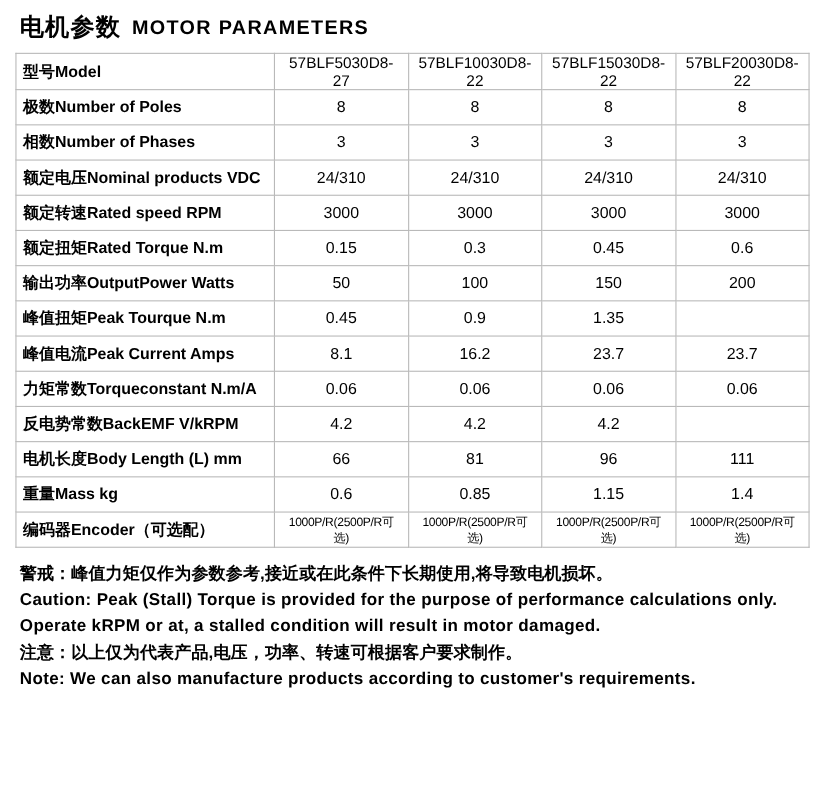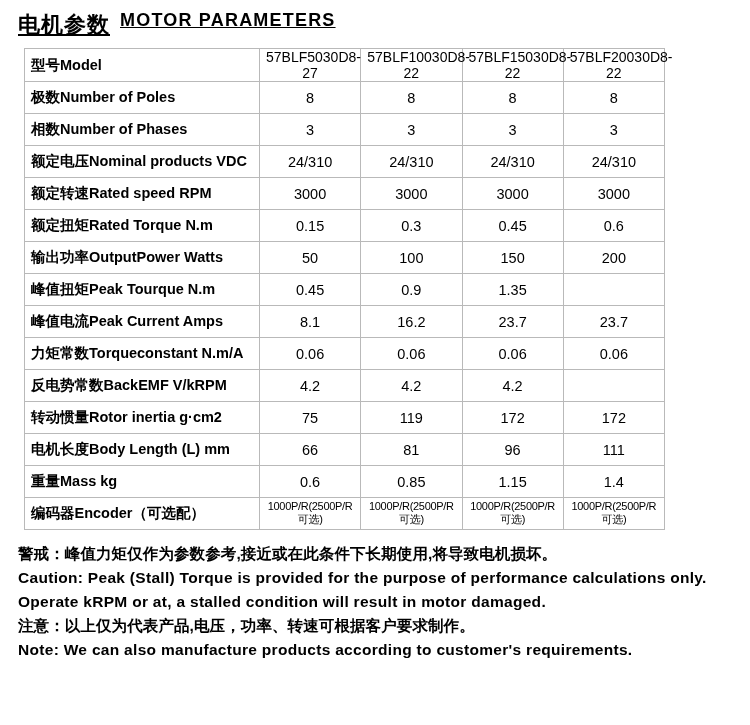--- a/index.html
+++ b/index.html
@@ -16,40 +16,39 @@
   }
   .page {
     position: relative;
     width: 750px;
     height: 725px;
     box-sizing: border-box;
     padding: 0 14px;
   }
   .title-row {
     display: flex;
-    align-items: flex-start;
+    align-items: center;
     gap: 10px;
     padding: 10px 0 8px 4px;
-    text-decoration: underline;
   }
   .title-cn {
     font-size: 22px;
     font-weight: bold;
     letter-spacing: 1px;
   }
   .title-en {
     font-size: 18px;
     font-weight: bold;
     letter-spacing: 1.2px;
   }
   table.params {
-    width: 641px;
+    width: 722px;
     border-collapse: collapse;
     table-layout: fixed;
-    margin-left: 10px;
+    margin-left: 0;
   }
   table.params td {
     border: 1px solid #b9b9b9;
     height: 31px;
     padding: 0 6px;
     font-size: 14.5px;
     vertical-align: middle;
   }
   table.params td.label {
     width: 222px;
@@ -169,27 +168,20 @@
         <td class="val">0.06</td>
       </tr>
       <tr>
         <td class="label">反电势常数BackEMF V/kRPM</td>
         <td class="val">4.2</td>
         <td class="val">4.2</td>
         <td class="val">4.2</td>
         <td class="val"></td>
       </tr>
       <tr>
-        <td class="label">转动惯量Rotor inertia g·cm2</td>
-        <td class="val">75</td>
-        <td class="val">119</td>
-        <td class="val">172</td>
-        <td class="val">172</td>
-      </tr>
-      <tr>
         <td class="label">电机长度Body Length (L) mm</td>
         <td class="val">66</td>
         <td class="val">81</td>
         <td class="val">96</td>
         <td class="val">111</td>
       </tr>
       <tr>
         <td class="label">重量Mass kg</td>
         <td class="val">0.6</td>
         <td class="val">0.85</td>

